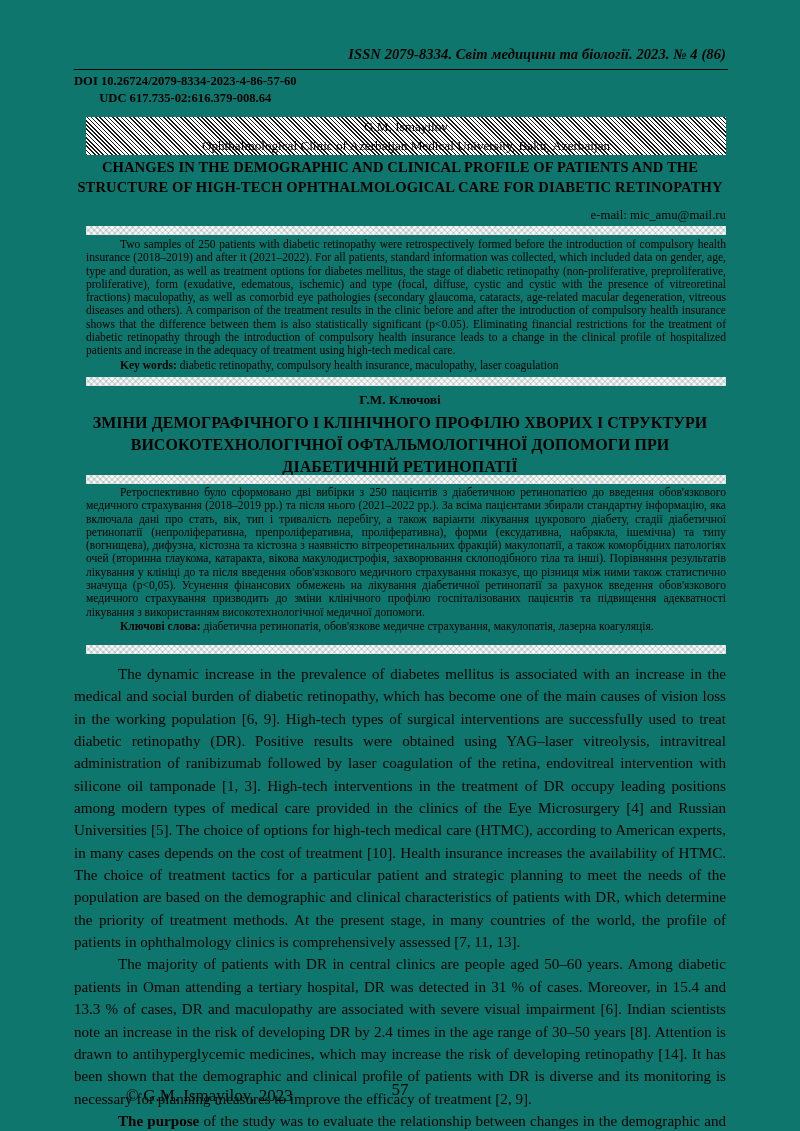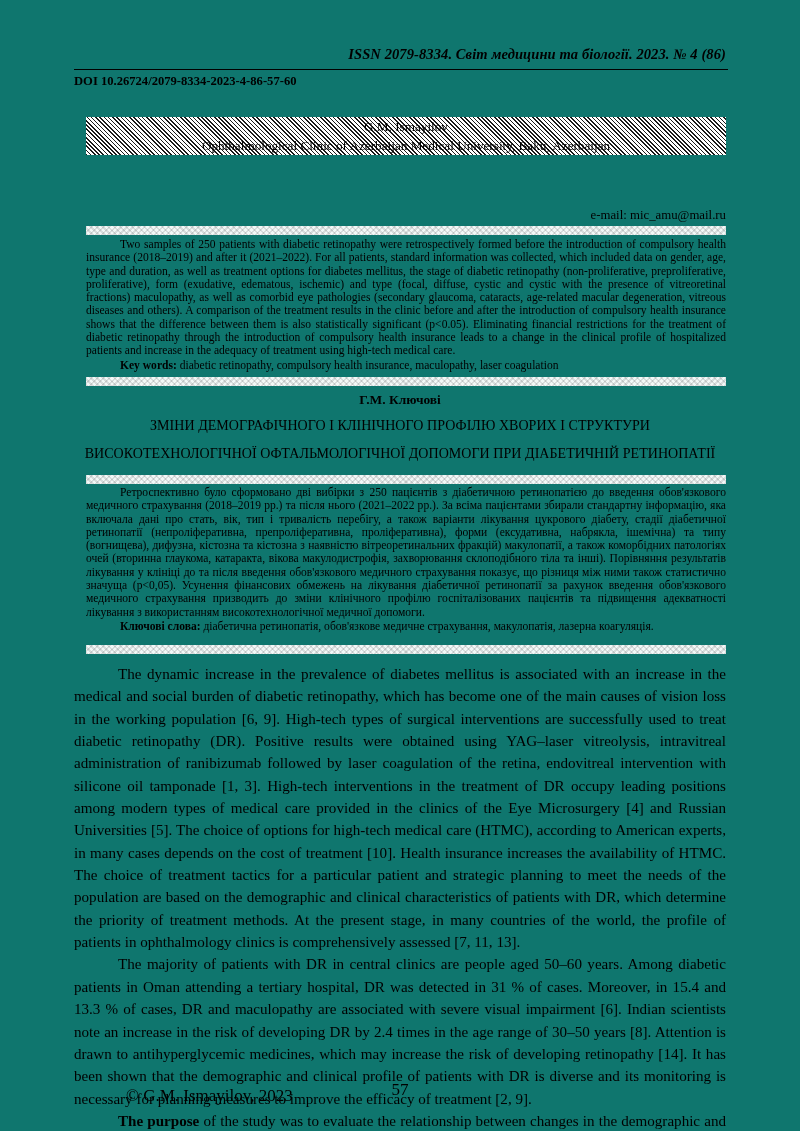--- a/index.html
+++ b/index.html
@@ -141,23 +141,23 @@
     text-align: center;
     font-weight: bold;
     font-size: 13.4px;
   }
   .ua-title {
     position: absolute;
     left: 74px;
     right: 74px;
     top: 412px;
     text-align: center;
-    font-weight: normal;
-    font-size: 14px;
-    line-height: 28px;
+    font-weight: bold;
+    font-size: 16px;
+    line-height: 22px;
     letter-spacing: 0.05px;
   }
 
   
   .body-text {
     position: absolute;
     left: 74px;
     right: 74px;
     top: 663px;
     font-size: 15.1px;
@@ -189,27 +189,29 @@
 </head>
 <body>
 
 <div class="page">
 
   <div class="runhead">ISSN 2079-8334. Світ медицини та біології. 2023. № 4 (86)</div>
   <div class="runhead-rule"></div>
 
   <div class="ids">
     <div>DOI 10.26724/2079-8334-2023-4-86-57-60</div>
+    <div>UDC 617.735-02:616.379-008.64</div>
   </div>
 
   <div class="banner">
     <div class="bline"><span>G.M. Ismayilov</span></div>
     <div class="bline"><span>Ophthalmological Clinic of Azerbaijan Medical University, Baku, Azerbaijan</span></div>
   </div>
 
+  <div class="title">CHANGES IN THE DEMOGRAPHIC AND CLINICAL PROFILE OF PATIENTS AND THE STRUCTURE OF HIGH-TECH OPHTHALMOLOGICAL CARE FOR DIABETIC RETINOPATHY</div>
   <div class="email">e-mail: mic_amu@mail.ru</div>
 
   <div class="wave" style="top:226px;"></div>
 
   <div class="abstract" style="top:238px;">
     <p>Two samples of 250 patients with diabetic retinopathy were retrospectively formed before the introduction of compulsory health insurance (2018–2019) and after it (2021–2022). For all patients, standard information was collected, which included data on gender, age, type and duration, as well as treatment options for diabetes mellitus, the stage of diabetic retinopathy (non-proliferative, preproliferative, proliferative), form (exudative, edematous, ischemic) and type (focal, diffuse, cystic and cystic with the presence of vitreoretinal fractions) maculopathy, as well as comorbid eye pathologies (secondary glaucoma, cataracts, age-related macular degeneration, vitreous diseases and others). A comparison of the treatment results in the clinic before and after the introduction of compulsory health insurance shows that the difference between them is also statistically significant (p&lt;0.05). Eliminating financial restrictions for the treatment of diabetic retinopathy through the introduction of compulsory health insurance leads to a change in the clinical profile of hospitalized patients and increase in the adequacy of treatment using high-tech medical care.</p>
     <p class="kw"><b>Key words:</b><span> diabetic retinopathy, compulsory health insurance, maculopathy, laser coagulation</span></p>
   </div>
 
   <div class="wave" style="top:377px;"></div>

